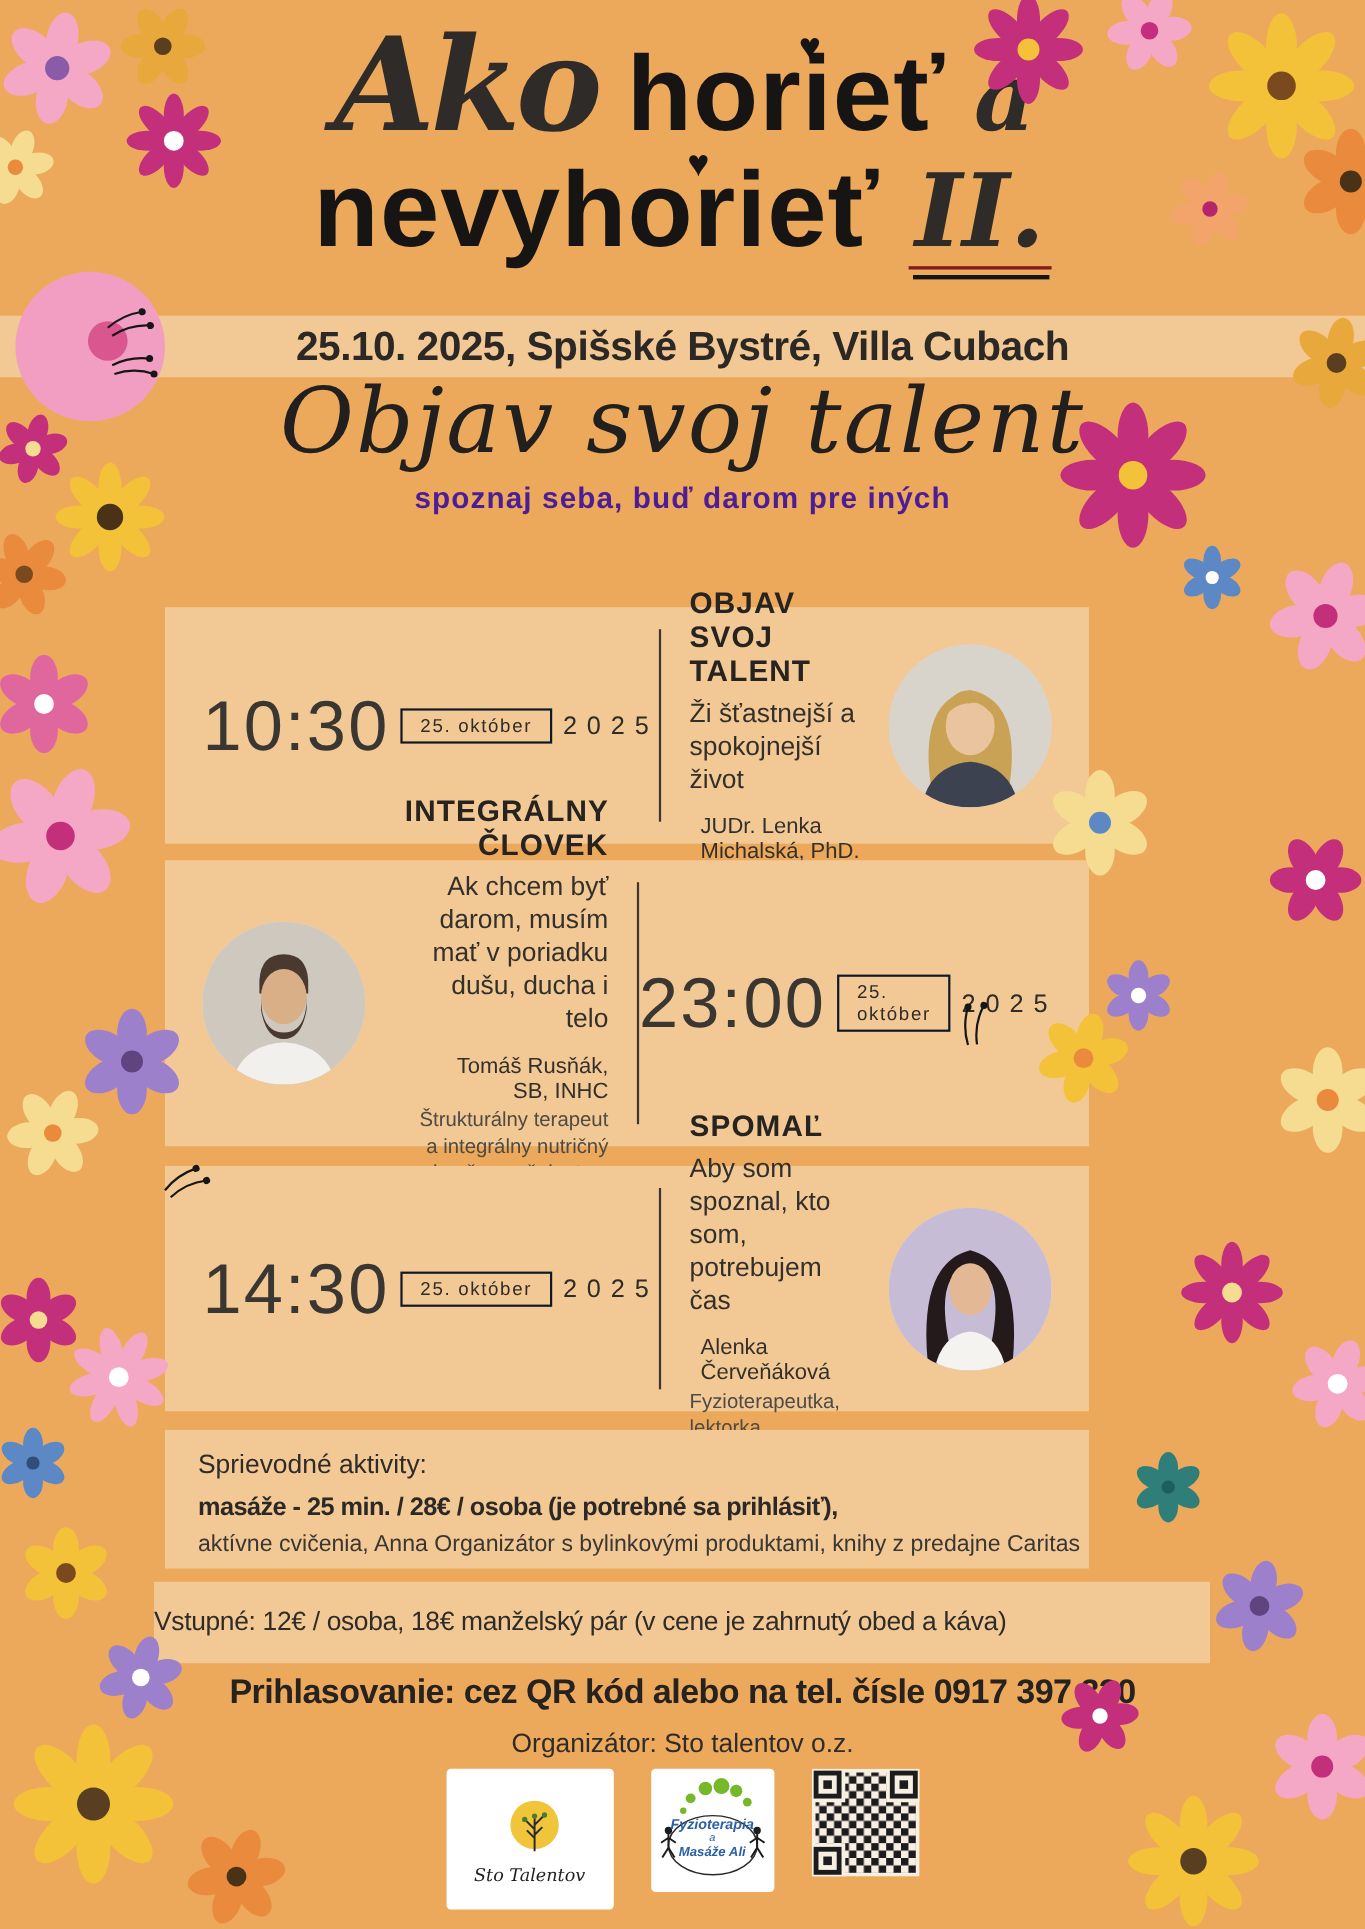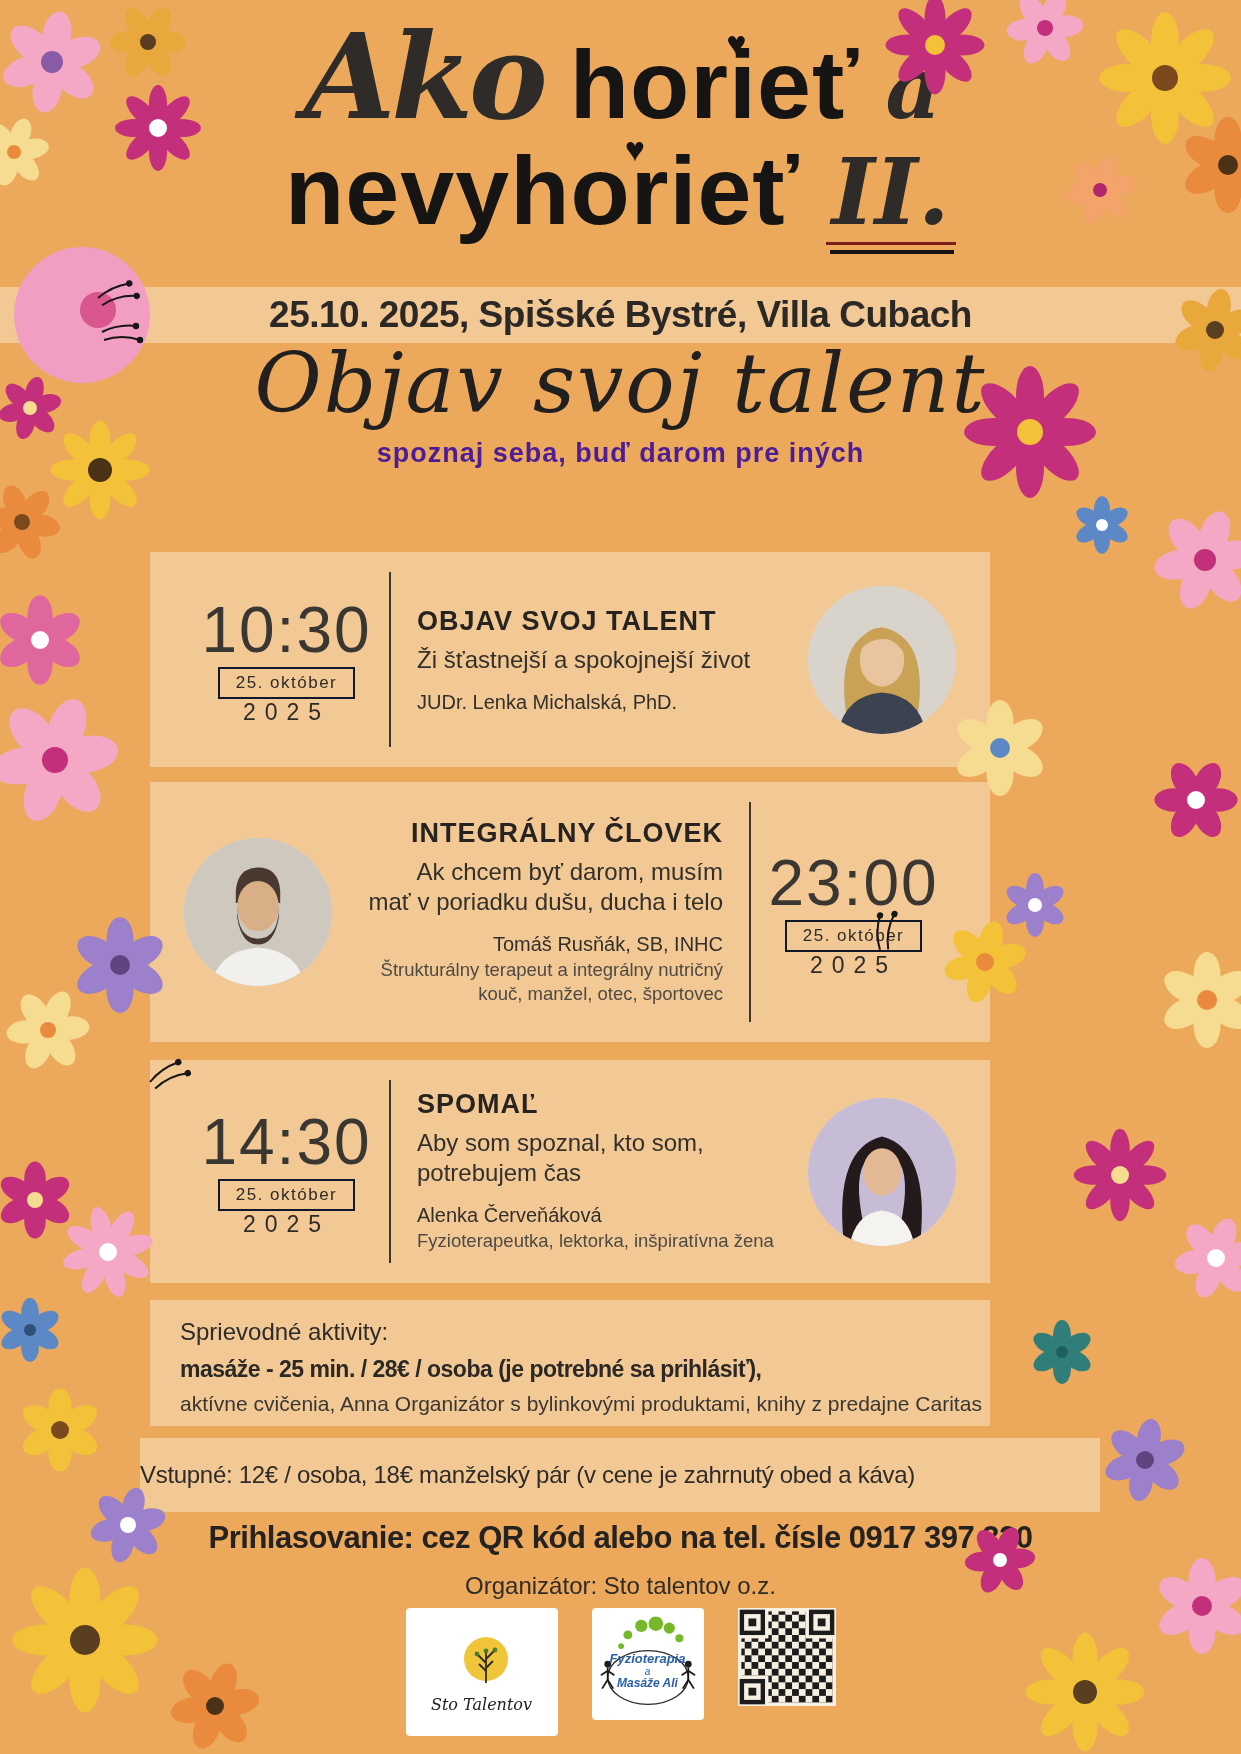--- a/index.html
+++ b/index.html
@@ -30,30 +30,30 @@
   .script-title{position:absolute; top:336px; left:0; right:0; text-align:center; z-index:2;
     font-family:"DejaVu Serif",serif; font-style:italic; font-size:82px; letter-spacing:2px; color:#22201e;}
   .tagline{position:absolute; top:438px; left:0; right:0; text-align:center; z-index:2;
     font-weight:700; font-size:27px; letter-spacing:1px; color:#4c1d95;}
   
   .card{position:absolute; left:150px; width:840px; background:#F2C894; z-index:2;
     display:flex; align-items:center; padding:0 34px; box-sizing:border-box;}
   .card1{top:552px; height:215px;}
   .card2{top:782px; height:260px;}
   .card3{top:1060px; height:223px;}
-  .time-col{display:flex; flex-direction:column; align-items:center; min-width:205px;}
+  .time-col{display:flex; align-items:center; gap:10px; min-width:205px;}
   .time{font-size:64px; letter-spacing:2px; color:#3A3733; font-weight:400;}
   .date-box{border:2px solid #0f172a; padding:4px 16px; font-size:17px; letter-spacing:1.5px; color:#2E2B28;}
   .year{font-size:23px; letter-spacing:9px; color:#2E2B28;}
   .vline{width:2px; align-self:stretch; background:#3A3733; margin:20px 0;}
   .content-col{flex:1; padding:0 26px;}
   .card2 .content-col{text-align:right;}
   .s-title{font-weight:800; font-size:27px; letter-spacing:1px; color:#262320; margin-bottom:8px;}
   .s-sub{font-size:24px; color:#33302c; line-height:1.25;}
-  .s-speaker{font-size:20px; color:#33302c; margin-top:16px;}
+  .s-speaker{font-size:20px; color:#33302c; margin-top:16px;margin-left:10px;}
   .s-desc{font-size:18.5px; color:#4E4A44; line-height:1.3; margin-top:2px;}
   .photo{width:148px; height:148px; border-radius:50%; overflow:hidden; flex:0 0 auto; background:#ddd;}
   .photo svg{display:block; width:100%; height:100%;}
   .card2 .photo{margin-right:10px;}
   
   .activities{position:absolute; top:1300px; left:150px; width:840px; height:126px; background:#F2C894;
     z-index:2; box-sizing:border-box; padding:18px 0 0 30px;}
   .act-h{font-size:24px; color:#2E2B28; margin-bottom:10px;}
   .act-l1{font-size:23px; font-weight:700; letter-spacing:-0.5px; color:#2B2826; margin-bottom:9px;}
   .act-l2{font-size:21px; color:#3A3733;}

